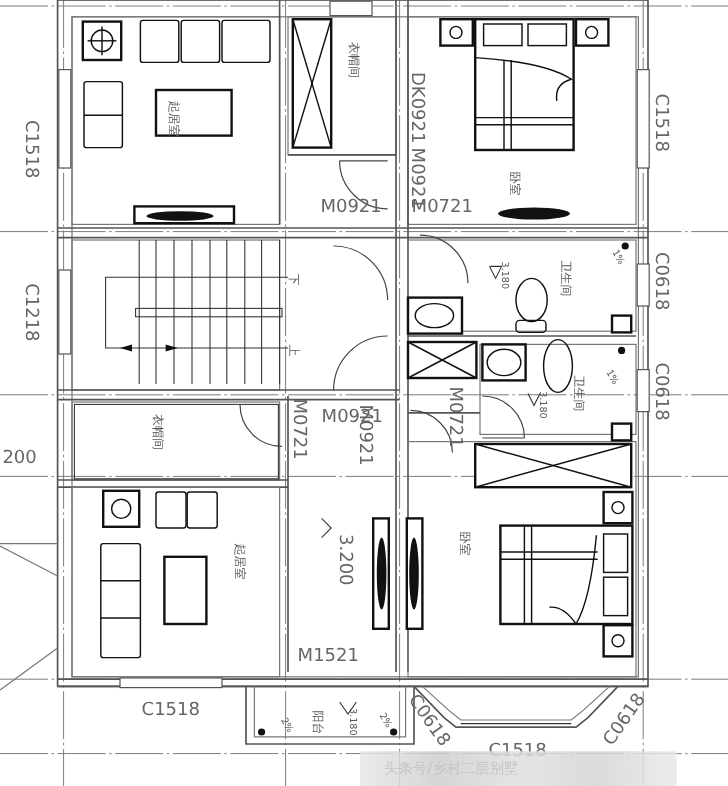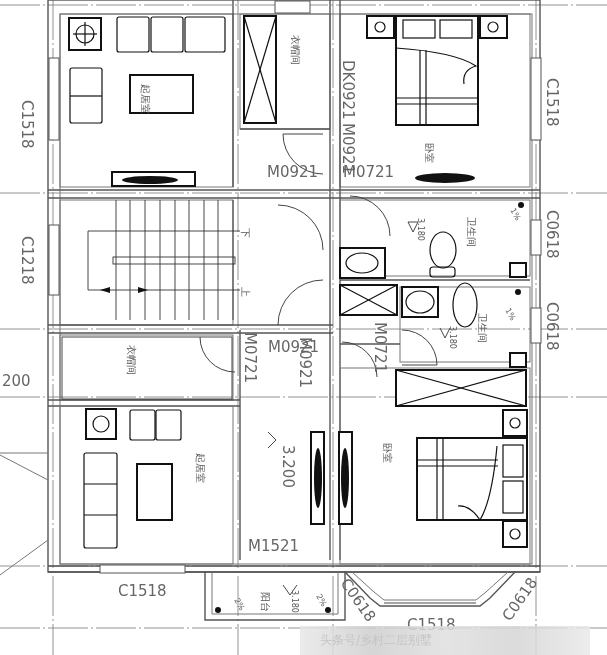--- a/index.html
+++ b/index.html
@@ -9,21 +9,21 @@
   .wall2 { fill:none; stroke:#777; stroke-width:1; }
   .axis { stroke:#777; stroke-width:0.8; stroke-dasharray:40 3 2 3; fill:none; }
   .furn { fill:#fff; stroke:#111; stroke-width:2; }
   .furnT { fill:none; stroke:#111; stroke-width:1.2; }
   .thin { fill:none; stroke:#333; stroke-width:0.9; }
   .door { fill:none; stroke:#444; stroke-width:1; }
   .lbl { font-family:"DejaVu Sans", sans-serif; fill:#666; font-size:15px; }
   .lblS { font-family:"DejaVu Sans", sans-serif; fill:#555; font-size:10px; }
   .lblXS { font-family:"DejaVu Sans", sans-serif; fill:#555; font-size:8px; }
   .win { fill:#fff; stroke:#555; stroke-width:1; }
-  .blur { position:absolute; left:300px; top:626px; width:290px; height:29px; background:linear-gradient(90deg,#e8e8e8,#cfcfcf,#e0e0e0,#d5d5d5,#e9e9e9); opacity:0.85; }
+  .blur { position:absolute; left:300px; top:626px; width:264px; height:29px; background:linear-gradient(90deg,#e8e8e8,#cfcfcf,#e0e0e0,#d5d5d5,#e9e9e9); opacity:0.85; }
   .blur span { font-size:12px; color:#bbb; padding-left:20px; line-height:29px; }
 </style>
 </head>
 <body>
 
 <svg width="607" height="655" viewBox="0 0 607 655">
 
   <g>
     <line class="axis" x1="0" y1="5" x2="607" y2="5"></line>
     <line class="axis" x1="0" y1="193" x2="607" y2="193"></line>

